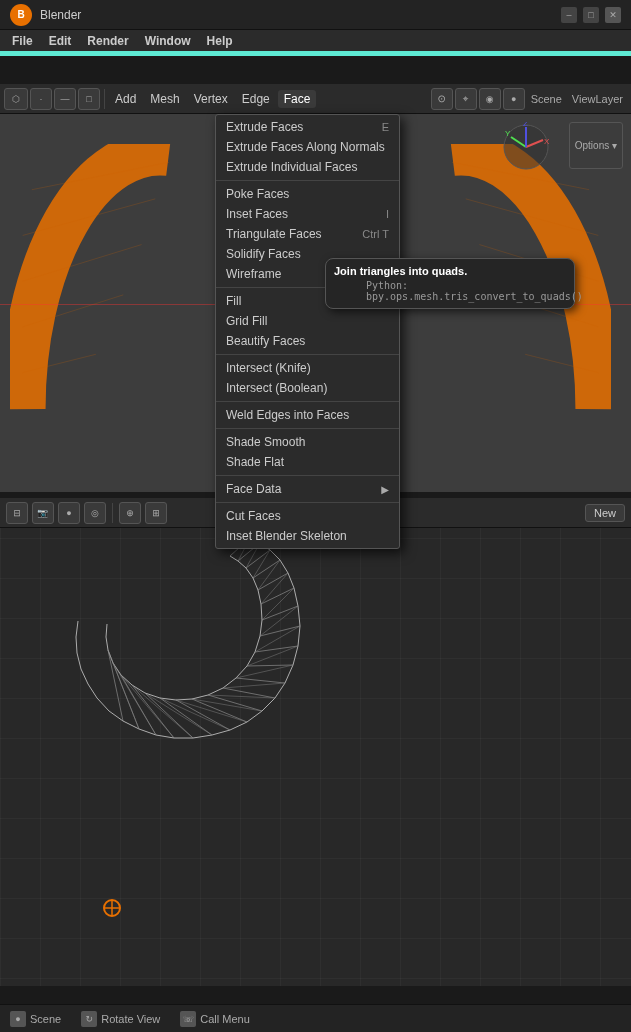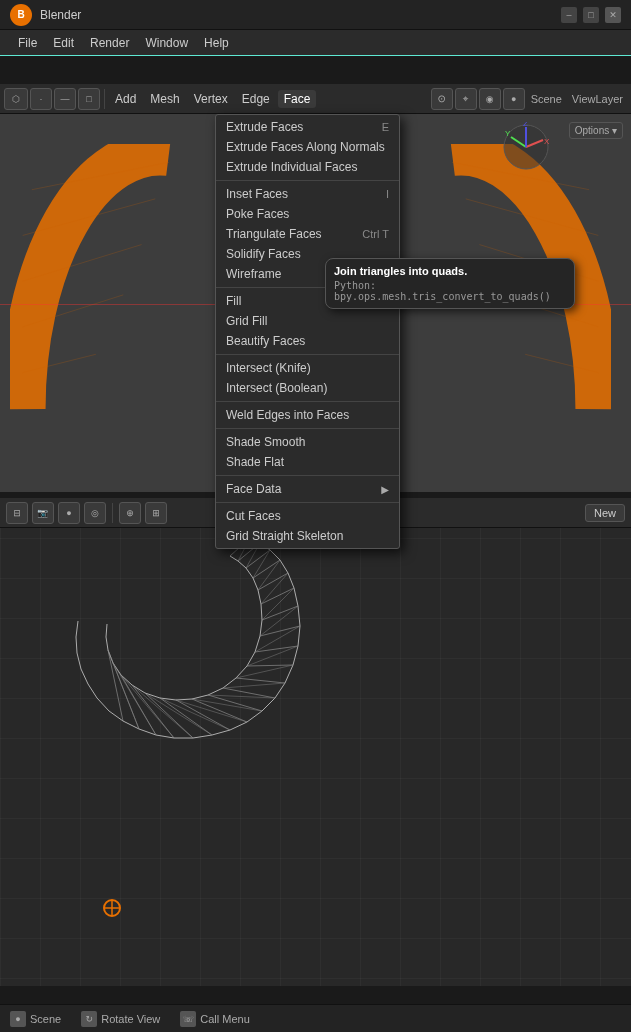--- a/index.html
+++ b/index.html
@@ -43,22 +43,23 @@
       display: flex; align-items: center; justify-content: center;
       font-size: 9px; color: #aaa; cursor: pointer;
     }
 
     
     #menubar {
       height: 26px;
       background: #2b2b2b;
       display: flex;
       align-items: center;
-      padding: 0 10px;
-      border-bottom: 1px solid #5eead4;
+      padding: 0 4px;
+      border-bottom: 5px solid #5eead4;
+      font-weight: bold;
     }
     .menu-item {
       padding: 2px 8px;
       cursor: pointer;
       border-radius: 3px;
       color: #ccc;
       font-size: 12px;
     }
     .tb-btn {
       width: 22px; height: 22px;
@@ -144,21 +145,21 @@
       border: 1px solid #555;
       border-radius: 8px;
       padding: 6px 8px;
       font-size: 11px;
       color: #ddd;
       z-index: 200;
       max-width: 250px;
       box-shadow: 3px 3px 8px rgba(0,0,0,0.6);
     }
     #tooltip .tooltip-title { font-weight: bold; margin-bottom: 3px; color: #fff; }
-    #tooltip .tooltip-code { color: #999; font-size: 10px; font-family: monospace; }
+    #tooltip .tooltip-code { color: #999; font-size: 10px; font-family: monospace; margin-left: 32px; }
 
     
     #vp-separator {
       position: absolute;
       top: 492px;
       left: 0;
       width: 631px;
       height: 6px;
       background: #1a1a1a;
     }
@@ -233,21 +234,21 @@
       width: 100%; height: 100%;
       background-image:
         linear-gradient(rgba(255,255,255,0.03) 1px, transparent 1px),
         linear-gradient(90deg, rgba(255,255,255,0.03) 1px, transparent 1px);
       background-size: 40px 40px;
     }
     .vp-nav-btn {
       background: rgba(60,60,60,0.8);
       border: 1px solid #555;
       border-radius: 3px;
-      padding: 2px 5px;
+      padding: 17px 5px;
       font-size: 10px; color: #aaa;
       cursor: pointer;
     }
 
   </style>
 </head>
 <body>
 
 <div id="titlebar">
   <div class="logo">
@@ -352,29 +353,29 @@
   <div class="face-menu-item">
     <span>Extrude Faces Along Normals</span>
   </div>
 
   <div class="face-menu-item">
     <span>Extrude Individual Faces</span>
   </div>
   <div class="face-menu-separator"></div>
 
   <div class="face-menu-item">
+    <span>Poke Faces</span>
+  </div>
+
+  <div class="face-menu-item">
     <span>Inset Faces</span>
     <span class="shortcut">I</span>
   </div>
 
   <div class="face-menu-item">
-    <span>Poke Faces</span>
-  </div>
-
-  <div class="face-menu-item">
     <span>Triangulate Faces</span>
     <span class="shortcut">Ctrl T</span>
   </div>
 
 
   <div class="face-menu-item">
     <span>Solidify Faces</span>
   </div>
 
   <div class="face-menu-item">
@@ -423,21 +424,21 @@
     <span>Face Data</span>
     <span class="face-menu-arrow">▶</span>
   </div>
   <div class="face-menu-separator"></div>
 
   <div class="face-menu-item">
     <span>Cut Faces</span>
   </div>
 
   <div class="face-menu-item">
-    <span>Grid Straight Skeleton</span>
+    <span>Inset Blender Skeleton</span>
   </div>
 </div>
 
 <div id="tooltip">
   <div class="tooltip-title">Join triangles into quads.</div>
   <div class="tooltip-code">Python: bpy.ops.mesh.tris_convert_to_quads()</div>
 </div>
 
 <div id="vp-separator"></div>
 

